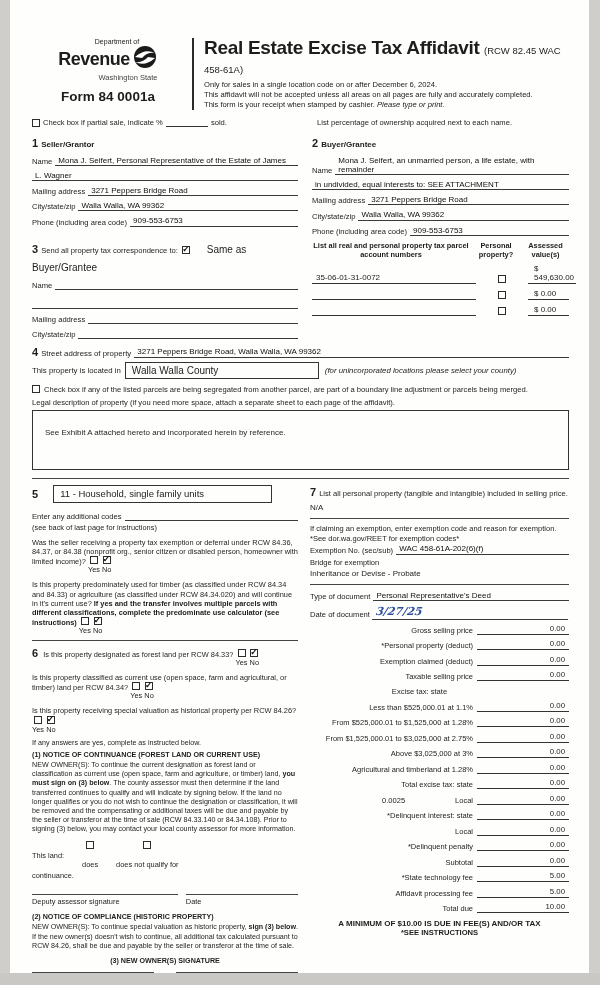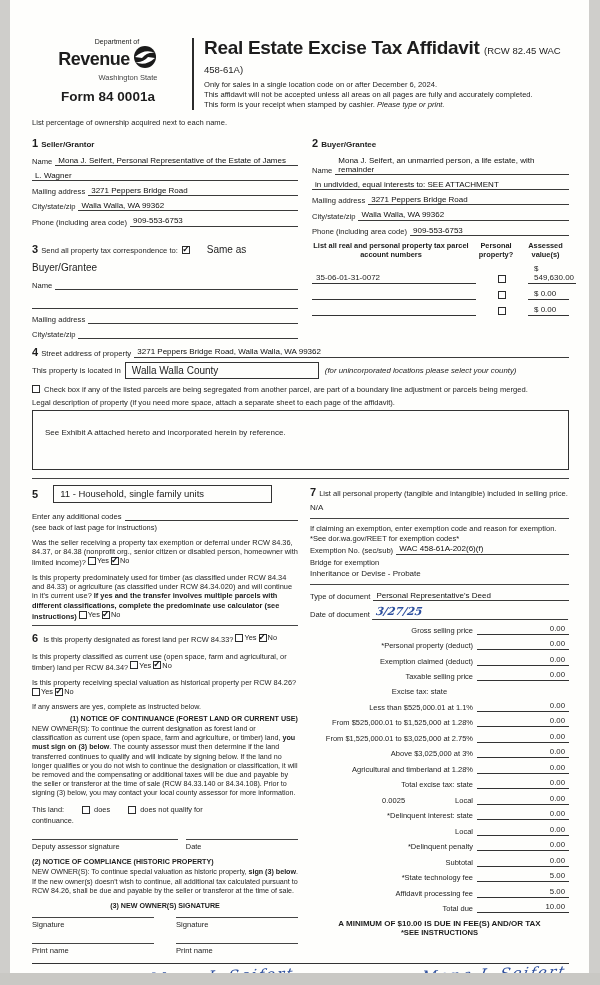--- a/index.html
+++ b/index.html
@@ -40,21 +40,21 @@
   .prow .c2{width:52px;flex:none;text-align:center;}
   .prow .c3{flex:1;border-bottom:1px solid #333;font-size:8px;padding:0 2px 1px 6px;min-height:9px;}
   .s4line{display:flex;align-items:flex-end;font-size:7.8px;margin-top:7px;}
   .county-box{border:1.4px solid #333;font-size:10px;padding:2px 6px;width:180px;margin:0 6px 0 4px;}
   .italic{font-style:italic;}
   .cbline{display:flex;gap:4px;font-size:7.6px;margin-top:6px;align-items:flex-start;}
   .legalbox{border:1.6px solid #333;height:60px;margin-top:3px;font-size:8px;padding:17px 0 0 12px;box-sizing:border-box;}
   .main2{display:flex;gap:12px;border-top:1.2px solid #444;margin-top:8px;padding-top:6px;}
   .codebox{border:1.4px solid #333;font-size:9.5px;padding:2.5px 6px;width:205px;display:inline-block;margin-left:12px;}
   .q{font-size:7.4px;line-height:1.25;margin-top:6px;position:relative;}
-  .yn{display:flex;align-items:center;gap:1px;}
+  .yn{display:flex;align-items:center;gap:1px;flex-direction:column;}
   .para{font-size:7.15px;line-height:1.28;margin-top:5px;}
   .bt{font-weight:bold;}
   .hr1{border-top:1px solid #444;margin-top:6px;}
   .sigrow{display:flex;gap:22px;font-size:7.6px;margin-top:12px;}
   .sigcell{flex:1;border-top:1px solid #444;padding-top:2px;}
   .erow{display:flex;align-items:flex-end;font-size:7.5px;margin-top:4.5px;}
   .erow .elbl{flex:1;text-align:right;padding-right:4px;}
   .erow .eval{width:88px;flex:none;border-bottom:1px solid #333;text-align:right;padding:0 4px 1px 0;font-size:7.8px;}
   .ehead{font-size:7.6px;text-align:center;margin:6px 40px 0 0;}
   .min-note{font-size:8px;font-weight:bold;text-align:center;margin-top:6px;}
@@ -98,20 +98,26 @@
       </div>
       <div class="hnotes">
         <div>Only for sales in a single location code on or after December 6, 2024.</div>
         <div>This affidavit will not be accepted unless all areas on all pages are fully and accurately completed.</div>
         <div><span>This form is your receipt when stamped by cashier. </span><span class="italic">Please type or print.</span></div>
       </div>
     </div>
   </div>
 
   <div class="psale">
+    <div class="psale-left">
+      <span class="cb"></span>
+      <span>Check box if partial sale, indicate %</span>
+      <span class="psale-line"></span>
+      <span>sold.</span>
+    </div>
     <div>List percentage of ownership acquired next to each name.</div>
   </div>
 
   <div class="cols">
     <div class="colL">
       <div><span class="secnum">1</span><span class="sechead">Seller/Grantor</span></div>
       <div class="frow">
           <span class="lbl">Name</span>
           <span class="fill">Mona J. Seifert, Personal Representative of the Estate of James</span>
         </div>
@@ -284,21 +290,21 @@
             <span class="cb"></span>
             <span>Yes</span>
           </span>
         <span class="yn" style="display:inline-flex;">
             <span class="cb ck"></span>
             <span>No</span>
           </span>
       </div>
 
       <div class="para">If any answers are yes, complete as instructed below.</div>
-      <div class="para bt" style="margin-top:3px;text-align:right;">(1) NOTICE OF CONTINUANCE (FOREST LAND OR CURRENT USE)</div>
+      <div class="para bt" style="margin-top:3px;">(1) NOTICE OF CONTINUANCE (FOREST LAND OR CURRENT USE)</div>
       <div class="para" style="margin-top:1px;">
         <span>NEW OWNER(S): To continue the current designation as forest land or classification as current use (open space, farm and agriculture, or timber) land, </span><span class="bt">you must sign on (3) below</span><span>. The county assessor must then determine if the land transferred continues to qualify and will indicate by signing below. If the land no longer qualifies or you do not wish to continue the designation or classification, it will be removed and the compensating or additional taxes will be due and payable by the seller or transferor at the time of sale (RCW 84.33.140 or 84.34.108). Prior to signing (3) below, you may contact your local county assessor for more information.</span>
       </div>
 
       <div style="display:flex;gap:18px;font-size:7.4px;margin-top:7px;align-items:center;">
         <span>This land:</span>
         <span class="yn"><span class="cb"></span>&nbsp;<span>does</span></span>
         <span class="yn"><span class="cb"></span>&nbsp;<span>does not qualify for</span></span>
       </div>
       <div style="font-size:7.4px;margin-top:2px;">continuance.</div>

